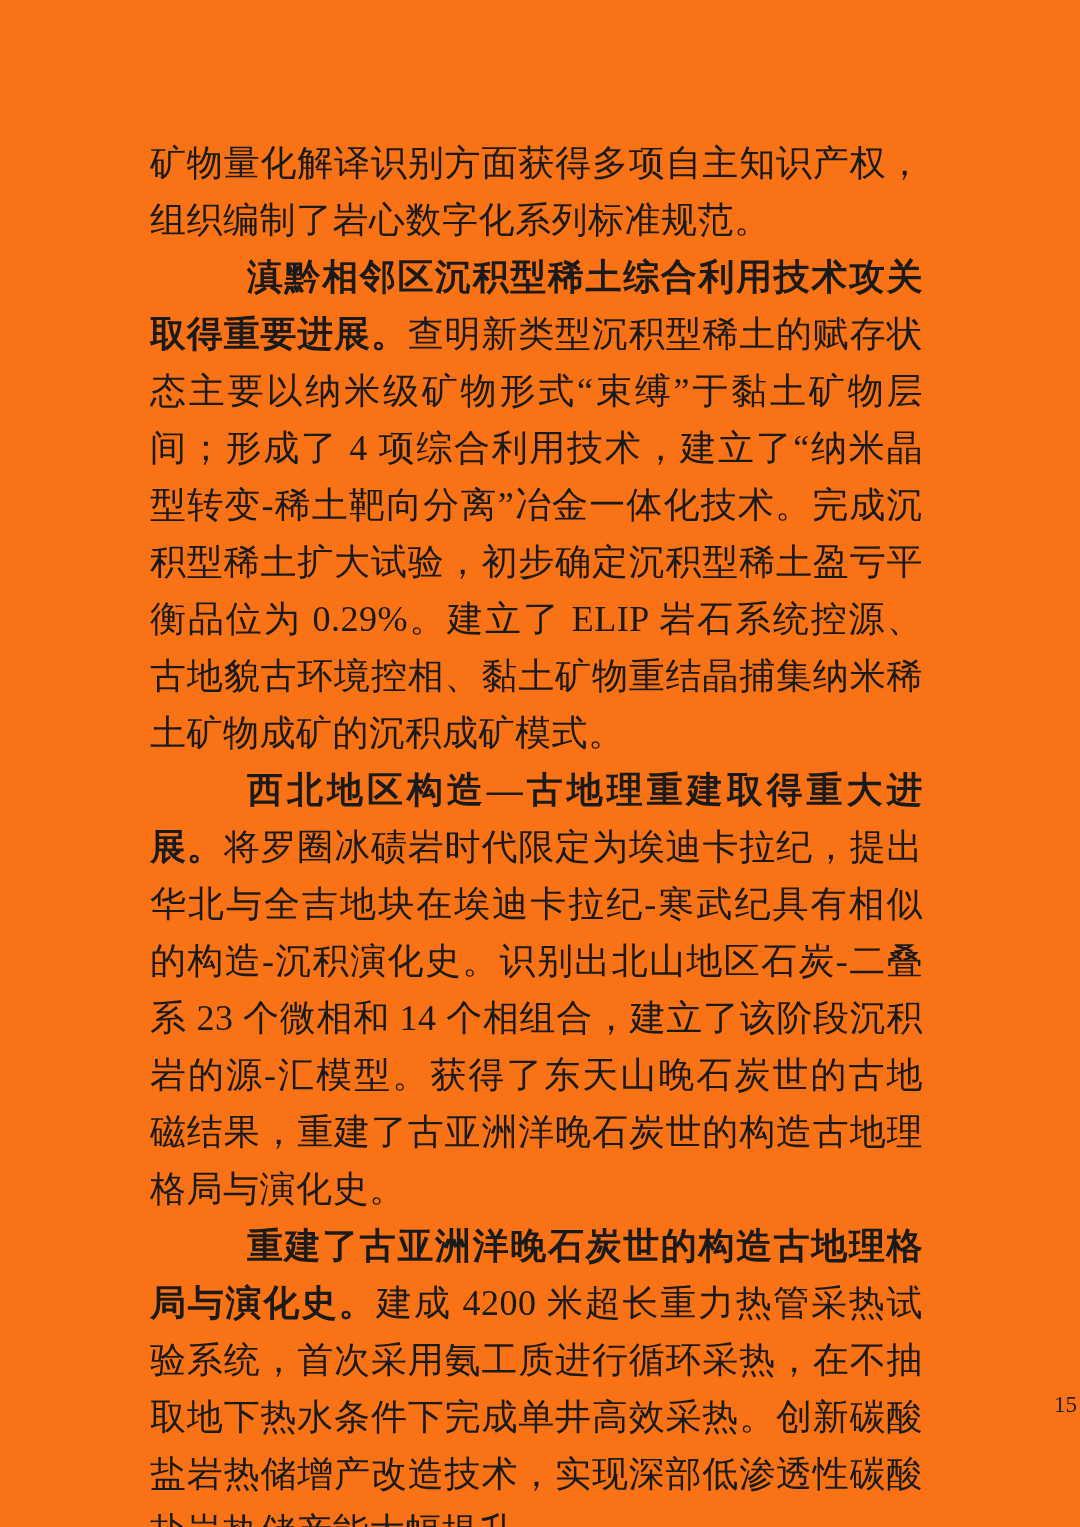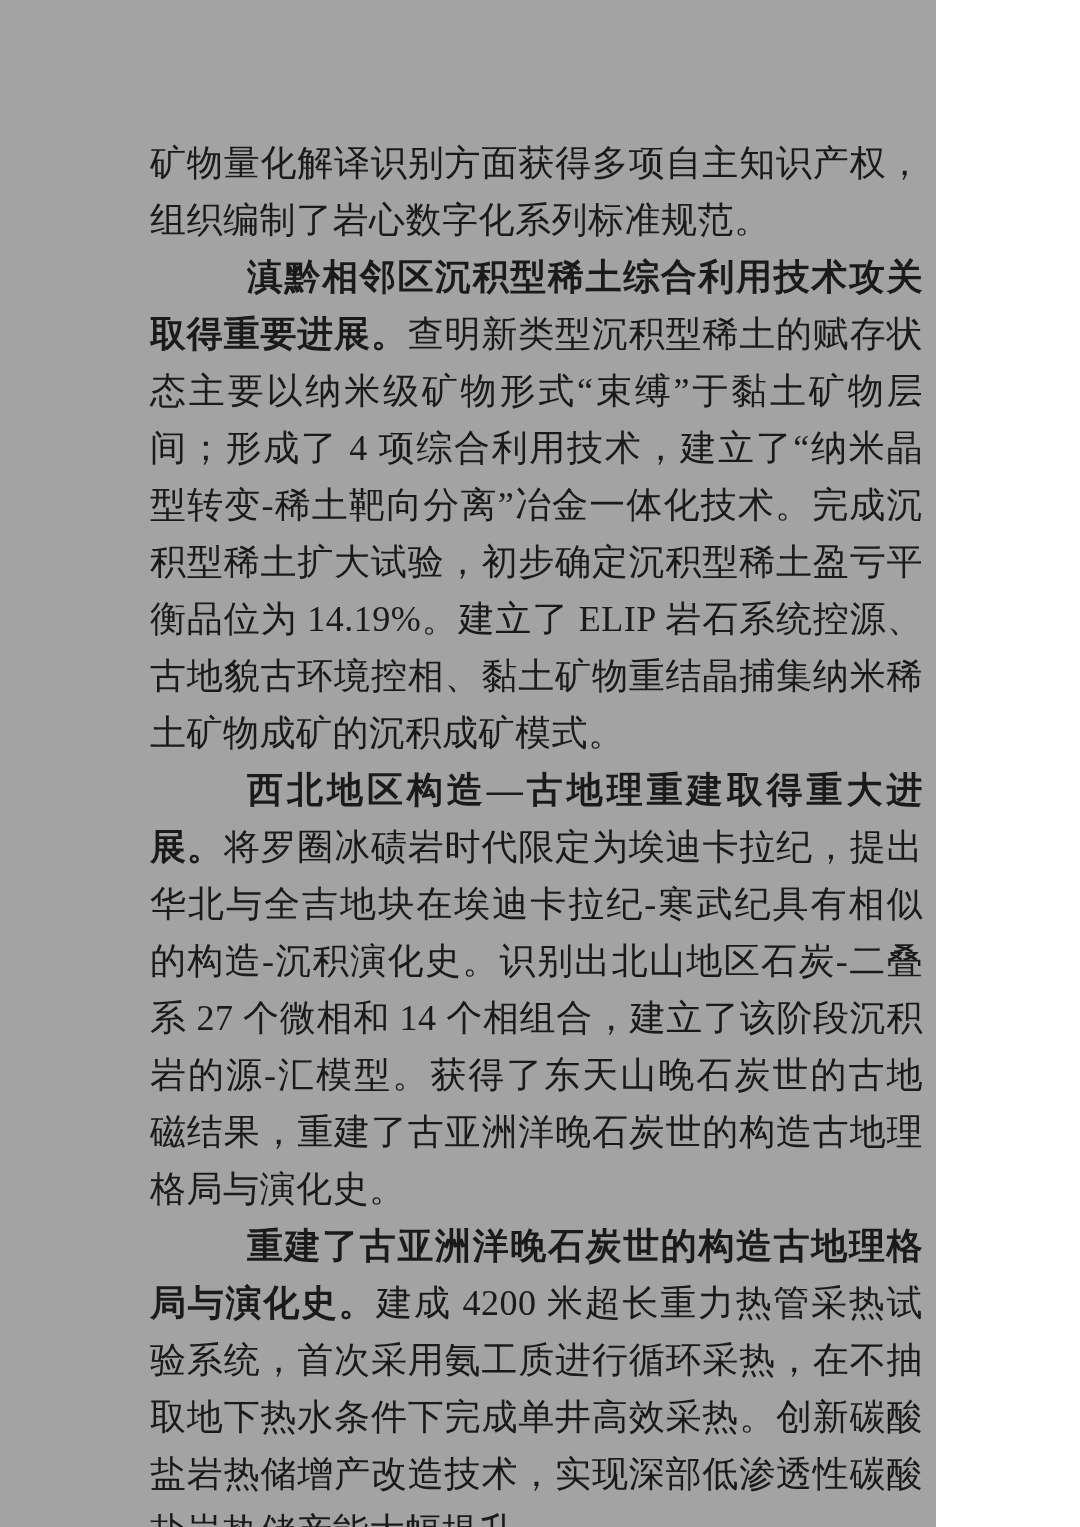--- a/index.html
+++ b/index.html
@@ -2,23 +2,23 @@
 <html lang="zh"><head>
 <meta charset="utf-8">
 <style>
   html, body {
     margin: 0;
     padding: 0;
     background: #ffffff;
   }
   .page {
     position: relative;
-    width: 936px;
+    width: 1080px;
     height: 1527px;
-    background: #a3a3a3;
+    background: #f97316;
     color: #1a1a1a;
     overflow: hidden;
     font-family: "Liberation Serif", "DejaVu Serif", serif;
   }
   .text-block {
     position: absolute;
     top: 135px;
     left: 150px;
     width: 773px;
   }
@@ -53,23 +53,23 @@
 </style>
 </head>
 <body>
 
 <div class="page">
 
   <div class="text-block">
 
     <p class="para"><span class="body-text">矿物量化解译识别方面获得多项自主知识产权，组织编制了岩心数字化系列标准规范。</span></p>
 
-    <p class="para indent"><span class="lead">滇黔相邻区沉积型稀土综合利用技术攻关取得重要进展。</span><span class="body-text">查明新类型沉积型稀土的赋存状态主要以纳米级矿物形式“束缚”于黏土矿物层间；形成了 4 项综合利用技术，建立了“纳米晶型转变-稀土靶向分离”冶金一体化技术。完成沉积型稀土扩大试验，初步确定沉积型稀土盈亏平衡品位为 14.19%。建立了 ELIP 岩石系统控源、古地貌古环境控相、黏土矿物重结晶捕集纳米稀土矿物成矿的沉积成矿模式。</span></p>
+    <p class="para indent"><span class="lead">滇黔相邻区沉积型稀土综合利用技术攻关取得重要进展。</span><span class="body-text">查明新类型沉积型稀土的赋存状态主要以纳米级矿物形式“束缚”于黏土矿物层间；形成了 4 项综合利用技术，建立了“纳米晶型转变-稀土靶向分离”冶金一体化技术。完成沉积型稀土扩大试验，初步确定沉积型稀土盈亏平衡品位为 0.29%。建立了 ELIP 岩石系统控源、古地貌古环境控相、黏土矿物重结晶捕集纳米稀土矿物成矿的沉积成矿模式。</span></p>
 
-    <p class="para indent"><span class="lead">西北地区构造—古地理重建取得重大进展。</span><span class="body-text">将罗圈冰碛岩时代限定为埃迪卡拉纪，提出华北与全吉地块在埃迪卡拉纪-寒武纪具有相似的构造-沉积演化史。识别出北山地区石炭-二叠系 27 个微相和 14 个相组合，建立了该阶段沉积岩的源-汇模型。获得了东天山晚石炭世的古地磁结果，重建了古亚洲洋晚石炭世的构造古地理格局与演化史。</span></p>
+    <p class="para indent"><span class="lead">西北地区构造—古地理重建取得重大进展。</span><span class="body-text">将罗圈冰碛岩时代限定为埃迪卡拉纪，提出华北与全吉地块在埃迪卡拉纪-寒武纪具有相似的构造-沉积演化史。识别出北山地区石炭-二叠系 23 个微相和 14 个相组合，建立了该阶段沉积岩的源-汇模型。获得了东天山晚石炭世的古地磁结果，重建了古亚洲洋晚石炭世的构造古地理格局与演化史。</span></p>
 
     <p class="para indent"><span class="lead">重建了古亚洲洋晚石炭世的构造古地理格局与演化史。</span><span class="body-text">建成 4200 米超长重力热管采热试验系统，首次采用氨工质进行循环采热，在不抽取地下热水条件下完成单井高效采热。创新碳酸盐岩热储增产改造技术，实现深部低渗透性碳酸盐岩热储产能大幅提升。</span></p>
 
   </div>
 
   <div class="page-footer">15</div>
 
 </div>
 
 </body></html>

